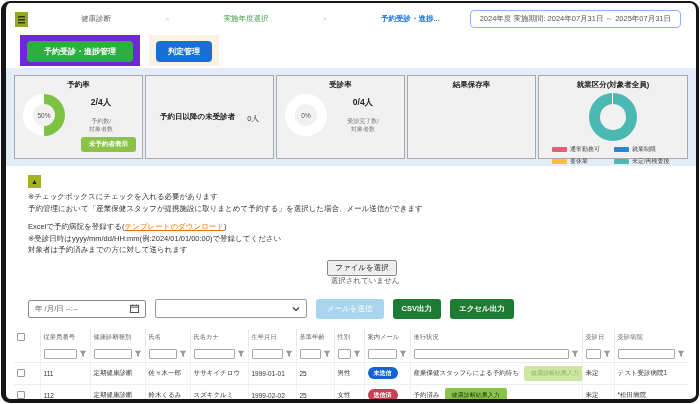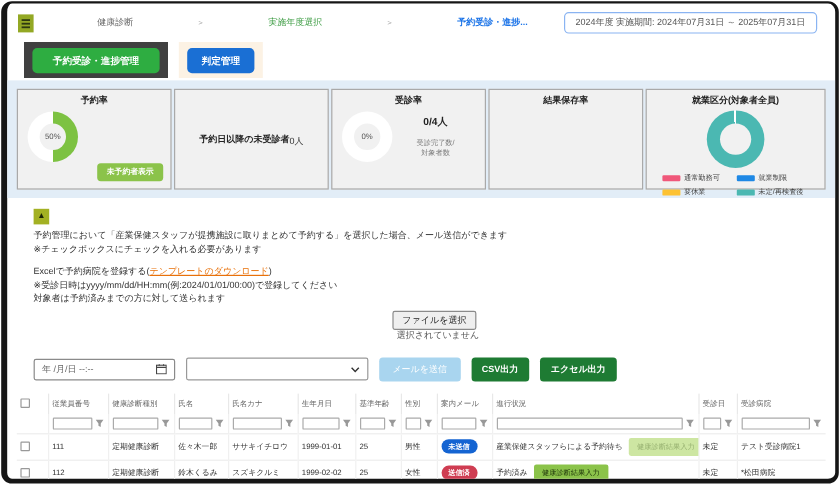--- a/index.html
+++ b/index.html
@@ -18,21 +18,21 @@
       linear-gradient(#2e3a10 0 0) 50% 10px/7px 1.5px no-repeat,
       #93a824; }
   .bc { font-size:7.5px;margin-left:48px; }
   .bc-sep { color:#999; font-size:6.5px; }
   .bc-1 { color:#666; } .bc-2 { color:#3f9d45; } .bc-3 { color:#1a73e8; font-weight:bold; }
   .period-box { margin-left:auto; margin-right:5px; border:1.5px solid #8ab4f2;
                 border-radius:4px; padding:3px 9px; font-size:7.5px; color:#555; }
 
   
   .tabs-row { display:flex; gap:9px; padding:4px 0 0 14px; align-items:flex-end; }
-  .tab-wrap1 { background:#404040; padding:5px 7px 4px; }
+  .tab-wrap1 { background:#6d28d9; padding:5px 7px 4px; }
   .tab-wrap2 { background:#fcf2e4; padding:5px 7px 4px; }
   .btn-green { background:#2ead41; color:#fff; font-size:8px; font-weight:bold;
                border:none; border-radius:4px; padding:5px 17px; cursor:pointer; }
   .btn-blue  { background:#1a6fd4; color:#fff; font-size:8px; font-weight:bold;
                border:none; border-radius:4px; padding:5px 12px; cursor:pointer; }
 
   
   .stats { background:#e2edf7; margin-top:2px; padding:7px 8px; display:flex; gap:2px; height:98px; }
   .card { background:#f1f1f1; border:1px solid #a9a9a9; flex:1; position:relative; padding:4px 5px; }
   .card.wide { flex:1.18; }
@@ -41,21 +41,21 @@
   .donut { width:42px; height:42px; border-radius:50%; margin-left:3px; position:relative; flex:0 0 auto; }
   .donut-hole { position:absolute; inset:10px; background:#f1f1f1; border-radius:50%;
                 display:flex; align-items:center; justify-content:center; font-size:6.5px; color:#555; }
   .card-right { flex:1; display:flex; flex-direction:column; align-items:center; }
   .card-count { font-size:8.5px; font-weight:bold; color:#222; margin-top:3px; }
   .card-sub { font-size:6px; color:#777; margin-top:8px; line-height:8px; text-align:center; }
   .mini-btn { position:absolute; right:6px; bottom:6px; background:#8bc34a; color:#fff;
               font-size:6.5px; font-weight:bold; border:none; border-radius:3px; padding:3px 8px; cursor:pointer; }
   .card-center { display:flex; flex-direction:row; align-items:center; justify-content:center; height:100%; }
   .cc-title { font-size:7.5px; font-weight:bold; color:#222; }
-  .cc-count { font-size:7.5px; color:#333; margin-top:4px; }
+  .cc-count { font-size:7.5px; color:#333; margin-top:4px;padding-left:12px; }
   .donut-big { width:48px; height:48px; border-radius:50%; margin:3px auto 0; position:relative; }
   .donut-big .donut-hole { inset:11px; font-size:0; }
   .legend { display:grid; grid-template-columns:1fr 1fr; gap:3px 2px; margin-top:4px; padding:0 8px; }
   .legend-item { display:flex; align-items:center; gap:3px; font-size:6px; color:#444; white-space:nowrap; }
   .swatch { width:15px; height:5px; border-radius:1px; flex:0 0 auto; }
 
   
   .notice { padding:9px 0 0 22px; font-size:7.5px; color:#333; }
   .warn-icon { width:13px; height:13px; background:#a3b123; display:flex; align-items:center;
                justify-content:center; font-size:7px; color:#1d2506; margin-bottom:4px; }
@@ -125,20 +125,27 @@
   <div class="stats">
 
     <div class="card">
       <div class="card-title">予約率</div>
       <div class="card-flex">
         <div class="donut" style="background: conic-gradient(rgb(125, 194, 66) 0deg, rgb(125, 194, 66) 50%, rgb(255, 255, 255) 50%, rgb(255, 255, 255) 100%);">
           <div class="donut-hole">
               <span>50%</span>
             </div>
         </div>
+        <div class="card-right">
+          <span class="card-count">2/4人</span>
+          <span class="card-sub">
+            <span>予約数/</span><br>
+            <span>対象者数</span>
+          </span>
+        </div>
       </div>
       <button class="mini-btn">未予約者表示</button>
     </div>
 
     <div class="card">
       <div class="card-center">
         <span class="cc-title">予約日以降の未受診者</span>
         <span class="cc-count">0人</span>
       </div>
     </div>
@@ -186,22 +193,22 @@
         <span class="legend-item">
             <span class="swatch" style="background: rgb(75, 184, 178);"></span>
             <span>未定/再検査後</span>
           </span>
       </div>
     </div>
   </div>
 
   <div class="notice">
     <div class="warn-icon">▲</div>
+    <div class="n-line">※チェックボックスにチェックを入れる必要があります</div>
     <div class="n-line">予約管理において「産業保健スタッフが提携施設に取りまとめて予約する」を選択した場合、メール送信ができます</div>
-    <div class="n-line">※チェックボックスにチェックを入れる必要があります</div>
     <div class="n-line excel-block">
       <span>Excelで予約病院を登録する(</span><span class="link">テンプレートのダウンロード</span><span>)</span>
     </div>
     <div class="n-line">※受診日時はyyyy/mm/dd/HH:mm(例:2024/01/01/00:00)で登録してください</div>
     <div class="n-line">対象者は予約済みまでの方に対して送られます</div>
     <div class="file-row">
       <button class="file-btn">ファイルを選択</button>
       <span class="file-status">選択されていません</span>
     </div>
   </div>

